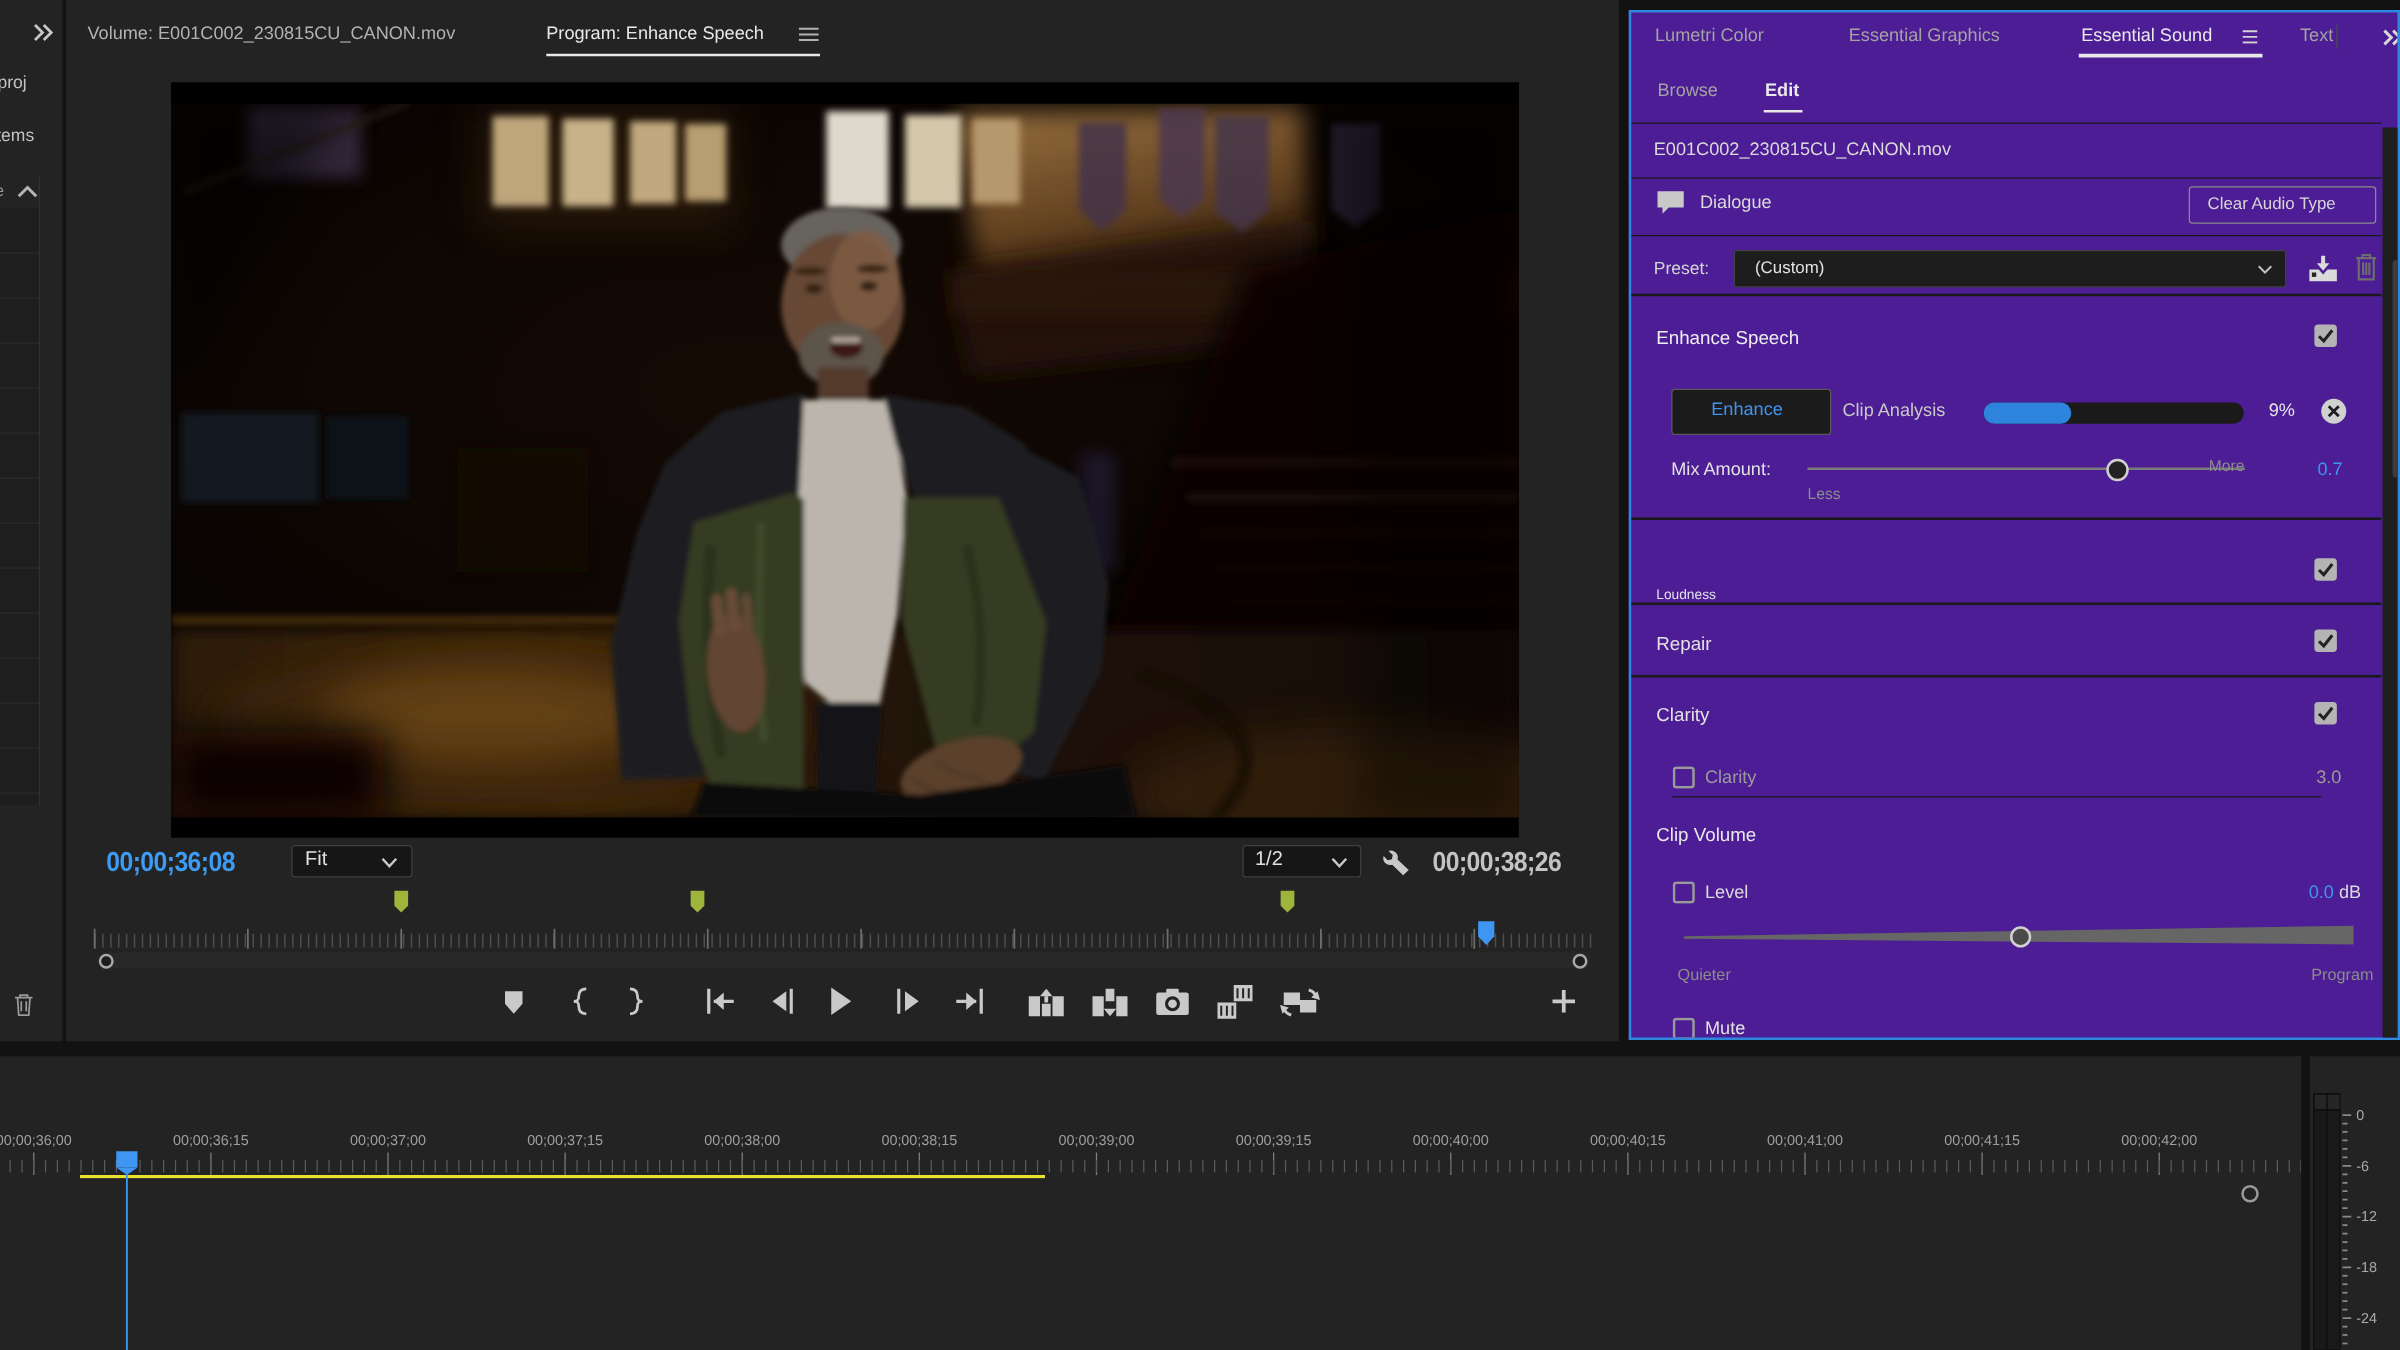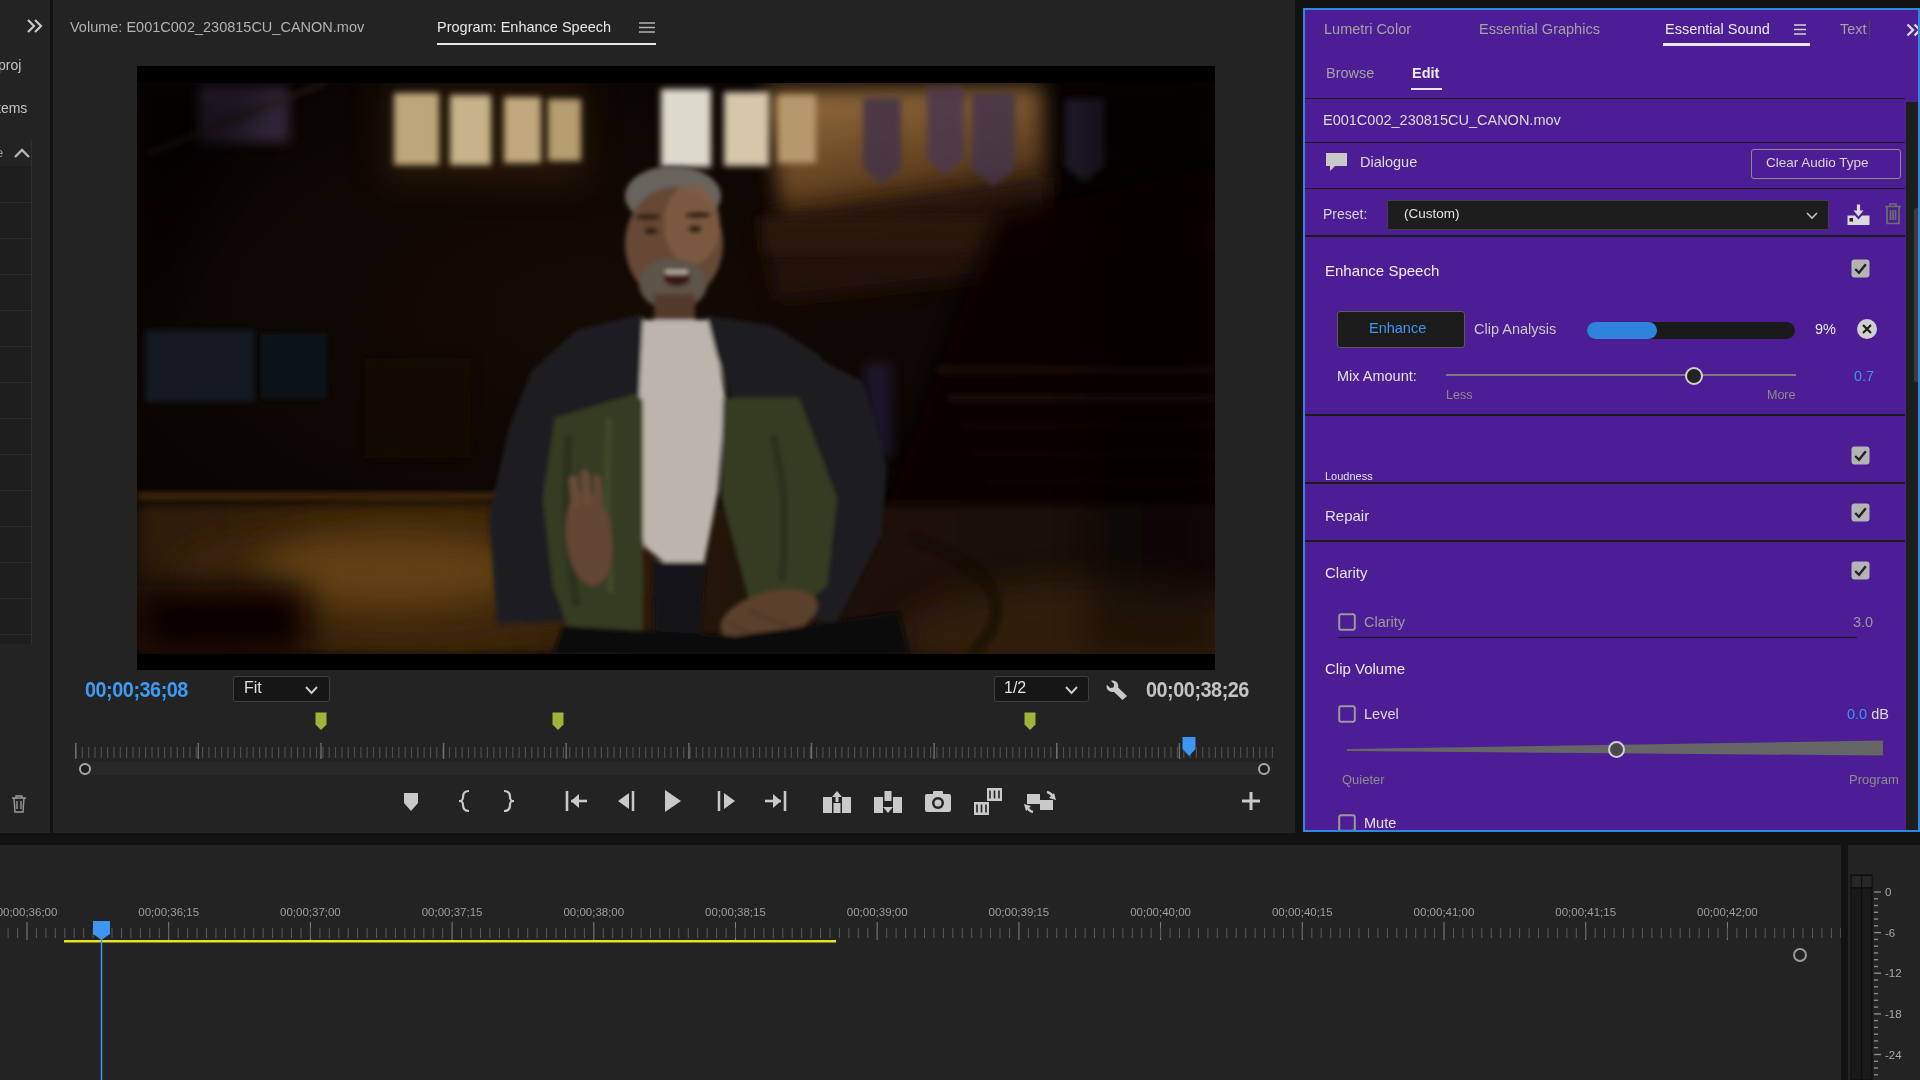--- a/index.html
+++ b/index.html
@@ -551,21 +551,21 @@
     <svg class="abs" style="left:551px;top:308px" width="22" height="22" viewBox="0 0 22 22">
         <circle cx="11" cy="11" r="10" fill="#d0d0d0"></circle>
         <path d="M7 7 L15 15 M15 7 L7 15" stroke="#1d1d1d" stroke-width="2.2"></path>
       </svg>
 
     <div class="abs" style="left:32px;top:358px;color:#e2e2e2;font-size:14.5px">Mix Amount:</div>
     <div class="abs" style="left:141px;top:364px;width:350px;height:2px;background:#7a7a7a"></div>
     <div class="abs" style="left:380px;top:357px;width:14px;height:14px;border:2px solid #d0d0d0;border-radius:50%;background:#232323"></div>
     <div class="abs blue" style="left:549px;top:358px;font-size:14.5px">0.7</div>
     <div class="abs" style="left:141px;top:378px;color:#8c8c8c;font-size:12.5px">Less</div>
-    <div class="abs" style="left:462px;top:378px;color:#8c8c8c;font-size:12.5px">More</div>
+    <div class="abs" style="left:462px;top:356px;color:#8c8c8c;font-size:12.5px">More</div>
 
     <div class="abs" style="left:0;top:404px;width:600px;height:2px;background:#191919"></div>
     <div class="abs" style="left:20px;top:460px;color:#e2e2e2;font-size:11px">Loudness</div>
     <div class="abs" id="cb2" style="left:546px;top:436px"><svg width="19" height="19" viewBox="0 0 19 19">
           <rect x="0.5" y="0.5" width="18" height="18" rx="3" fill="#b4b4b4"></rect>
           <path d="M4.2 10 L8 13.8 L14.8 5.2" stroke="#222" stroke-width="2.4" fill="none"></path>
         </svg></div>
     <div class="abs" style="left:0;top:472px;width:600px;height:2px;background:#191919"></div>
     <div class="abs" style="left:20px;top:497px;color:#e2e2e2;font-size:15px">Repair</div>
     <div class="abs" id="cb3" style="left:546px;top:493px"><svg width="19" height="19" viewBox="0 0 19 19">

